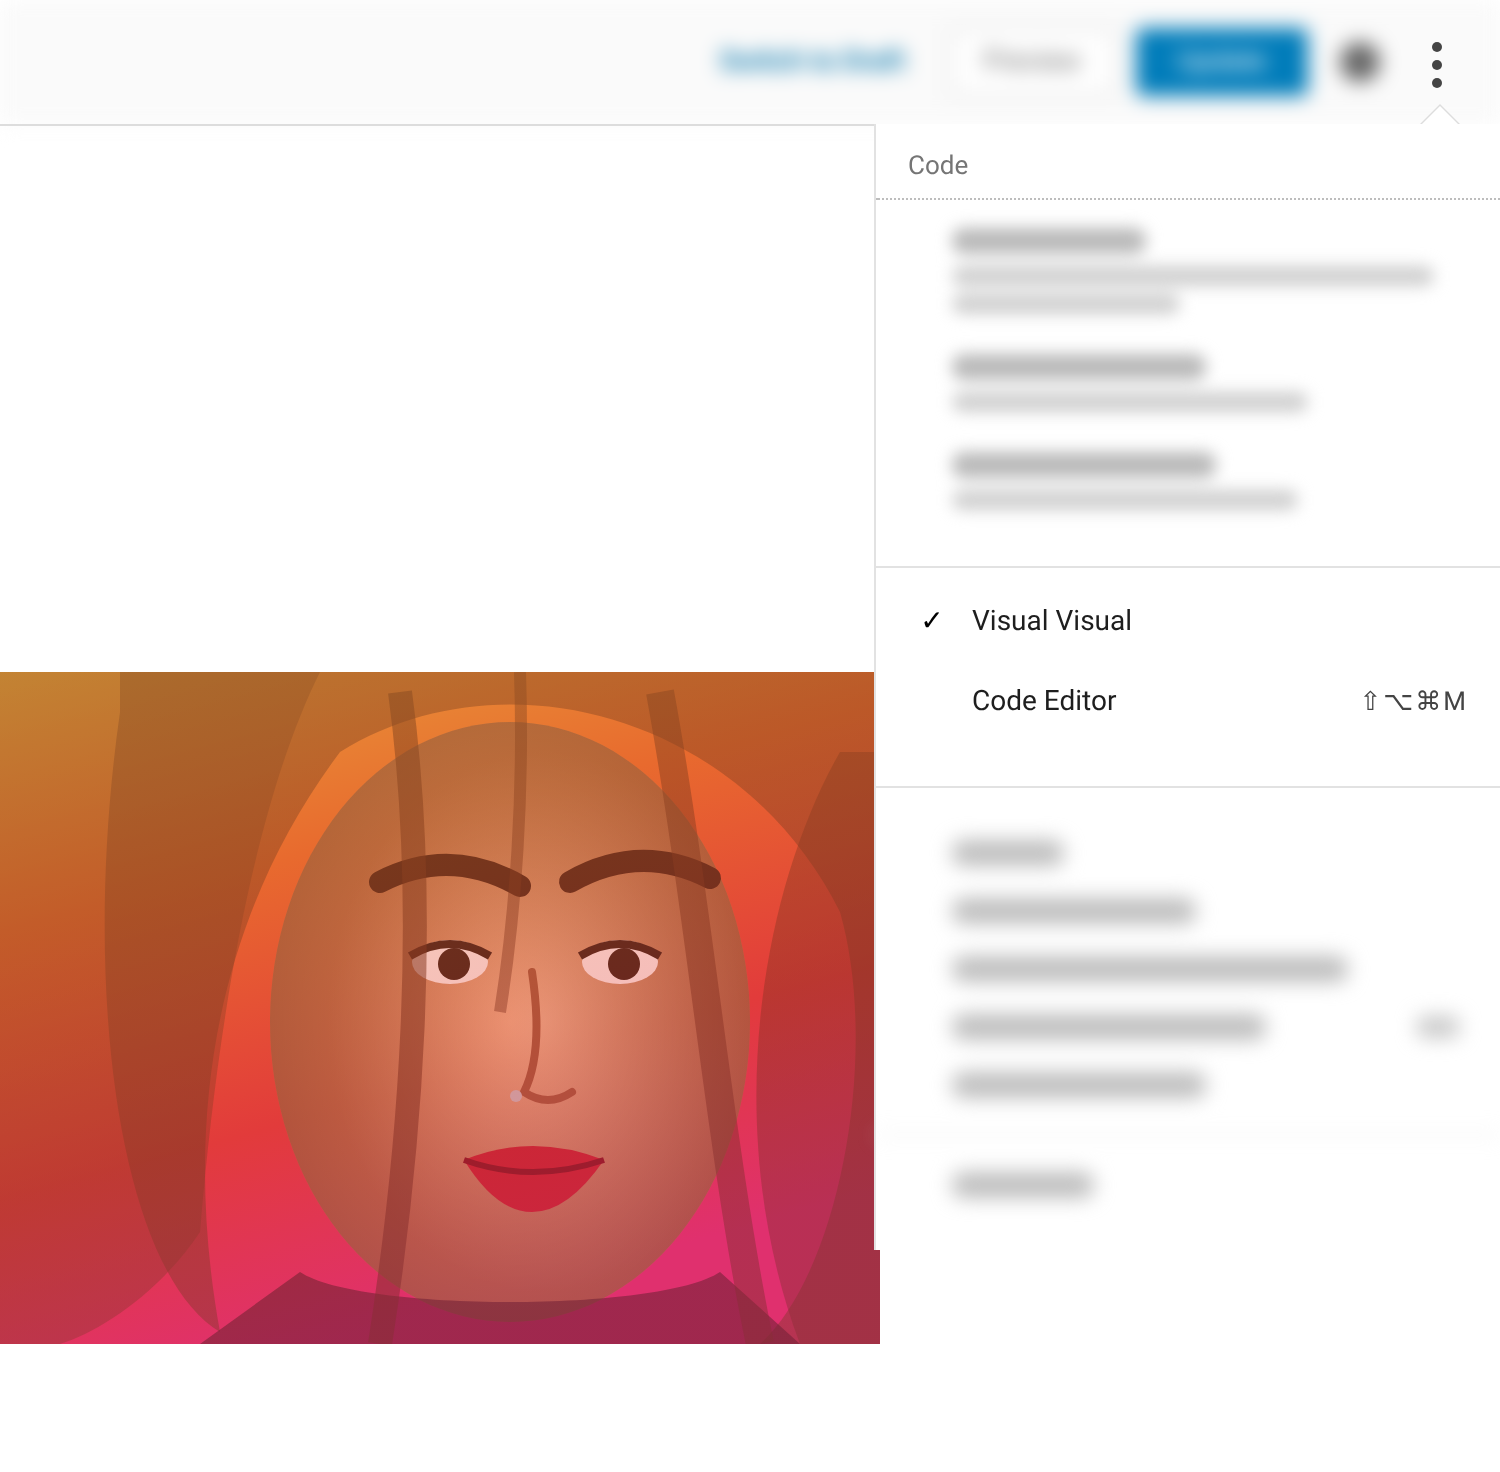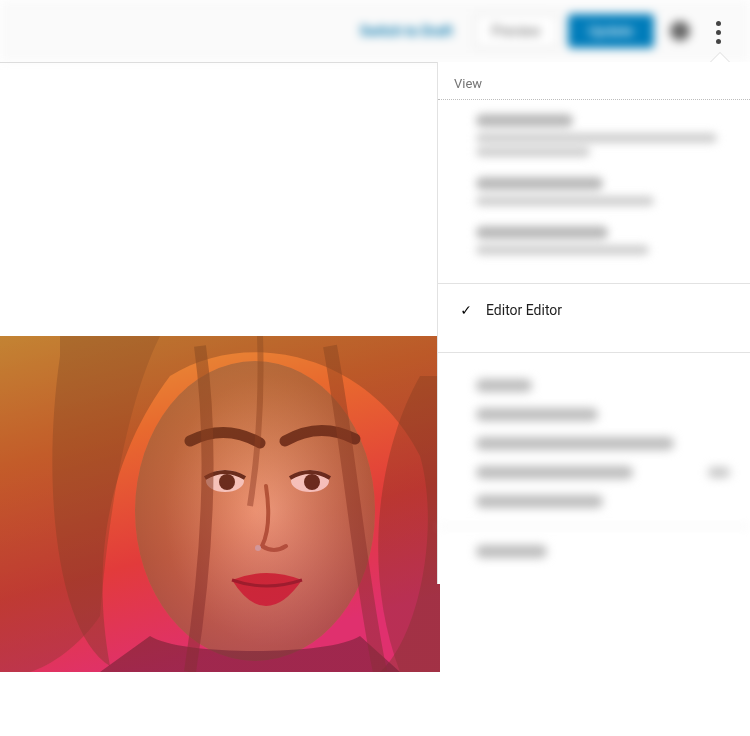--- a/index.html
+++ b/index.html
@@ -214,21 +214,21 @@
       <path d="M200 10 C 215 120, 205 240, 190 336" stroke="#5a2e18" stroke-width="12" fill="none" opacity="0.55"></path>
       <path d="M330 10 C 350 120, 360 240, 380 336" stroke="#5a2e18" stroke-width="14" fill="none" opacity="0.5"></path>
       <path d="M260 0 C 262 60, 258 120, 250 170" stroke="#5a2e18" stroke-width="6" fill="none" opacity="0.45"></path>
 
       <rect width="440" height="336" fill="url(#grad)" opacity="0.35"></rect>
     </svg>
   </div>
 
   <div class="menu">
 
-    <div class="section-label">View</div>
+    <div class="section-label">Code</div>
     <div class="dotted-divider"></div>
 
     <div class="blurred-group">
       <div class="blurred-item">
         <div class="blurred-title" style="width:38%"></div>
         <div class="bd-line" style="width:95%"></div>
         <div class="bd-line" style="width:45%"></div>
       </div>
       <div class="blurred-item">
         <div class="blurred-title" style="width:50%"></div>
@@ -239,21 +239,26 @@
         <div class="bd-line" style="width:68%"></div>
       </div>
     </div>
 
     <div class="section-divider"></div>
 
 
     <div class="editor-list">
       <div class="editor-item">
         <span class="check">✓</span>
-        <span>Editor Editor</span>
+        <span>Visual Visual</span>
+      </div>
+      <div class="editor-item">
+        <span class="check"></span>
+        <span>Code Editor</span>
+        <span class="shortcut">⇧⌥⌘M</span>
       </div>
     </div>
 
     <div class="section-divider"></div>
 
     <div class="blurred-list">
       <div class="blurred-row">
         <div class="br-label" style="width:22%"></div>
       </div>
       <div class="blurred-row">

